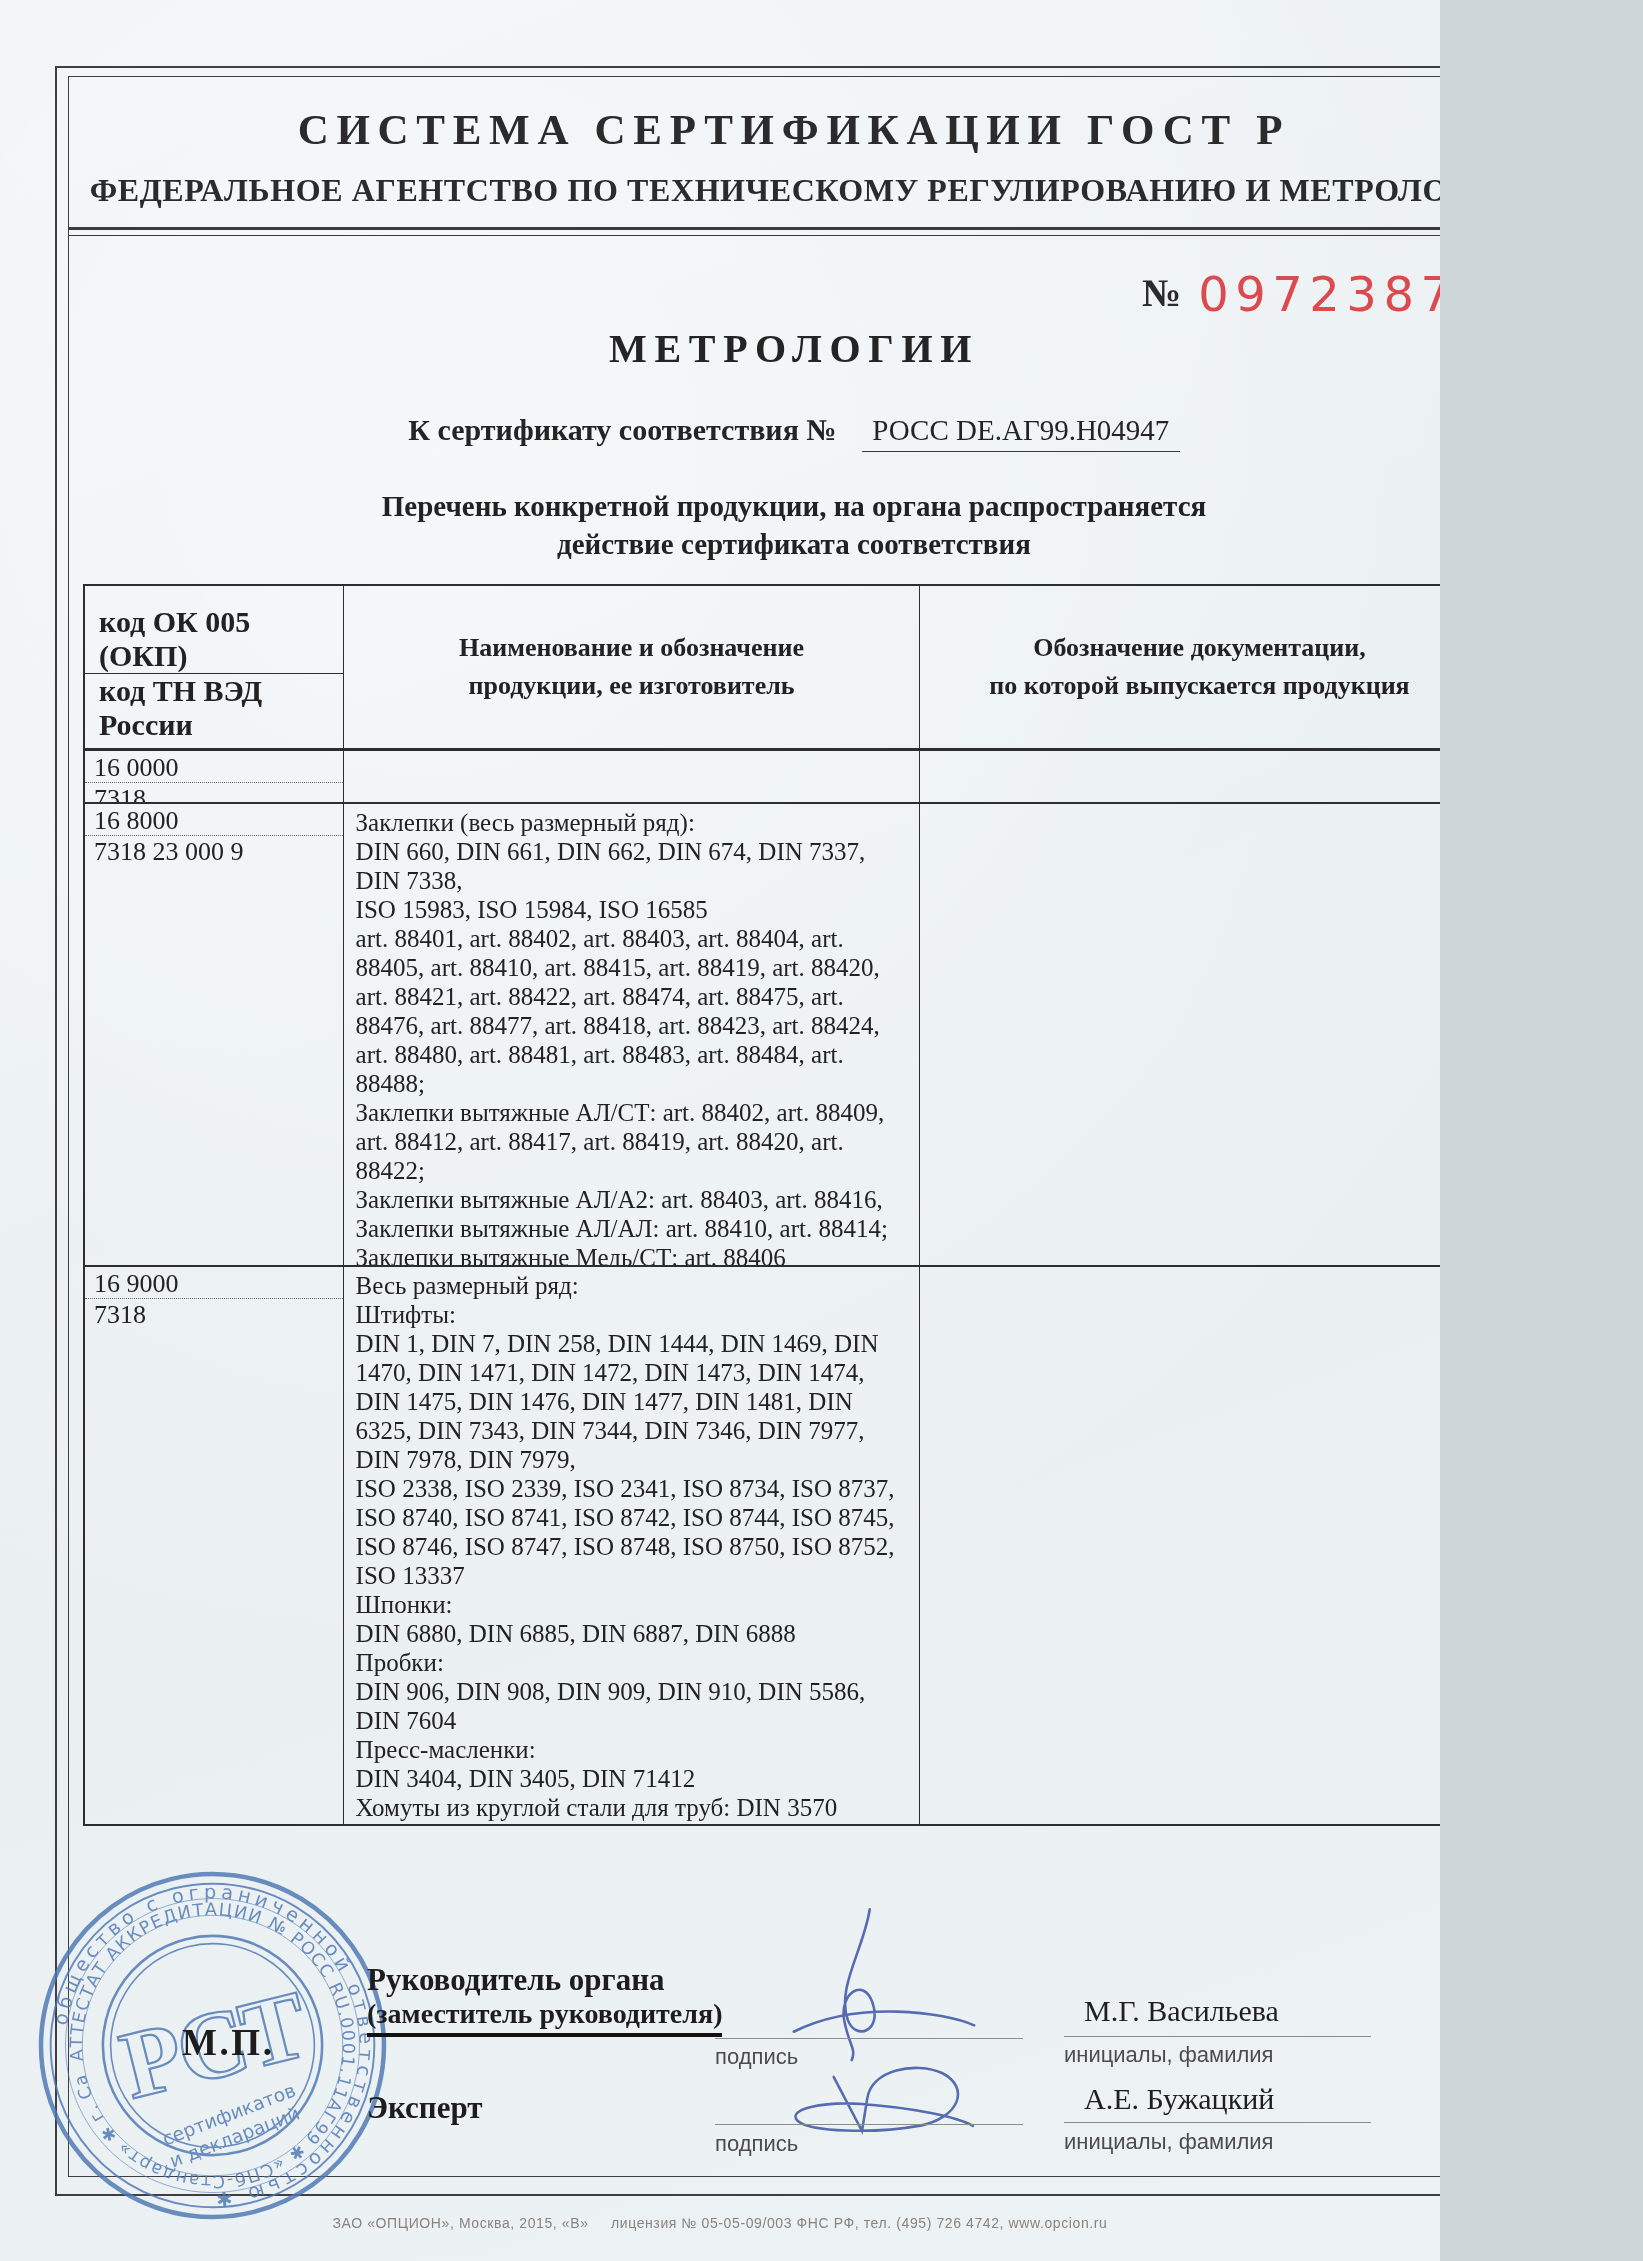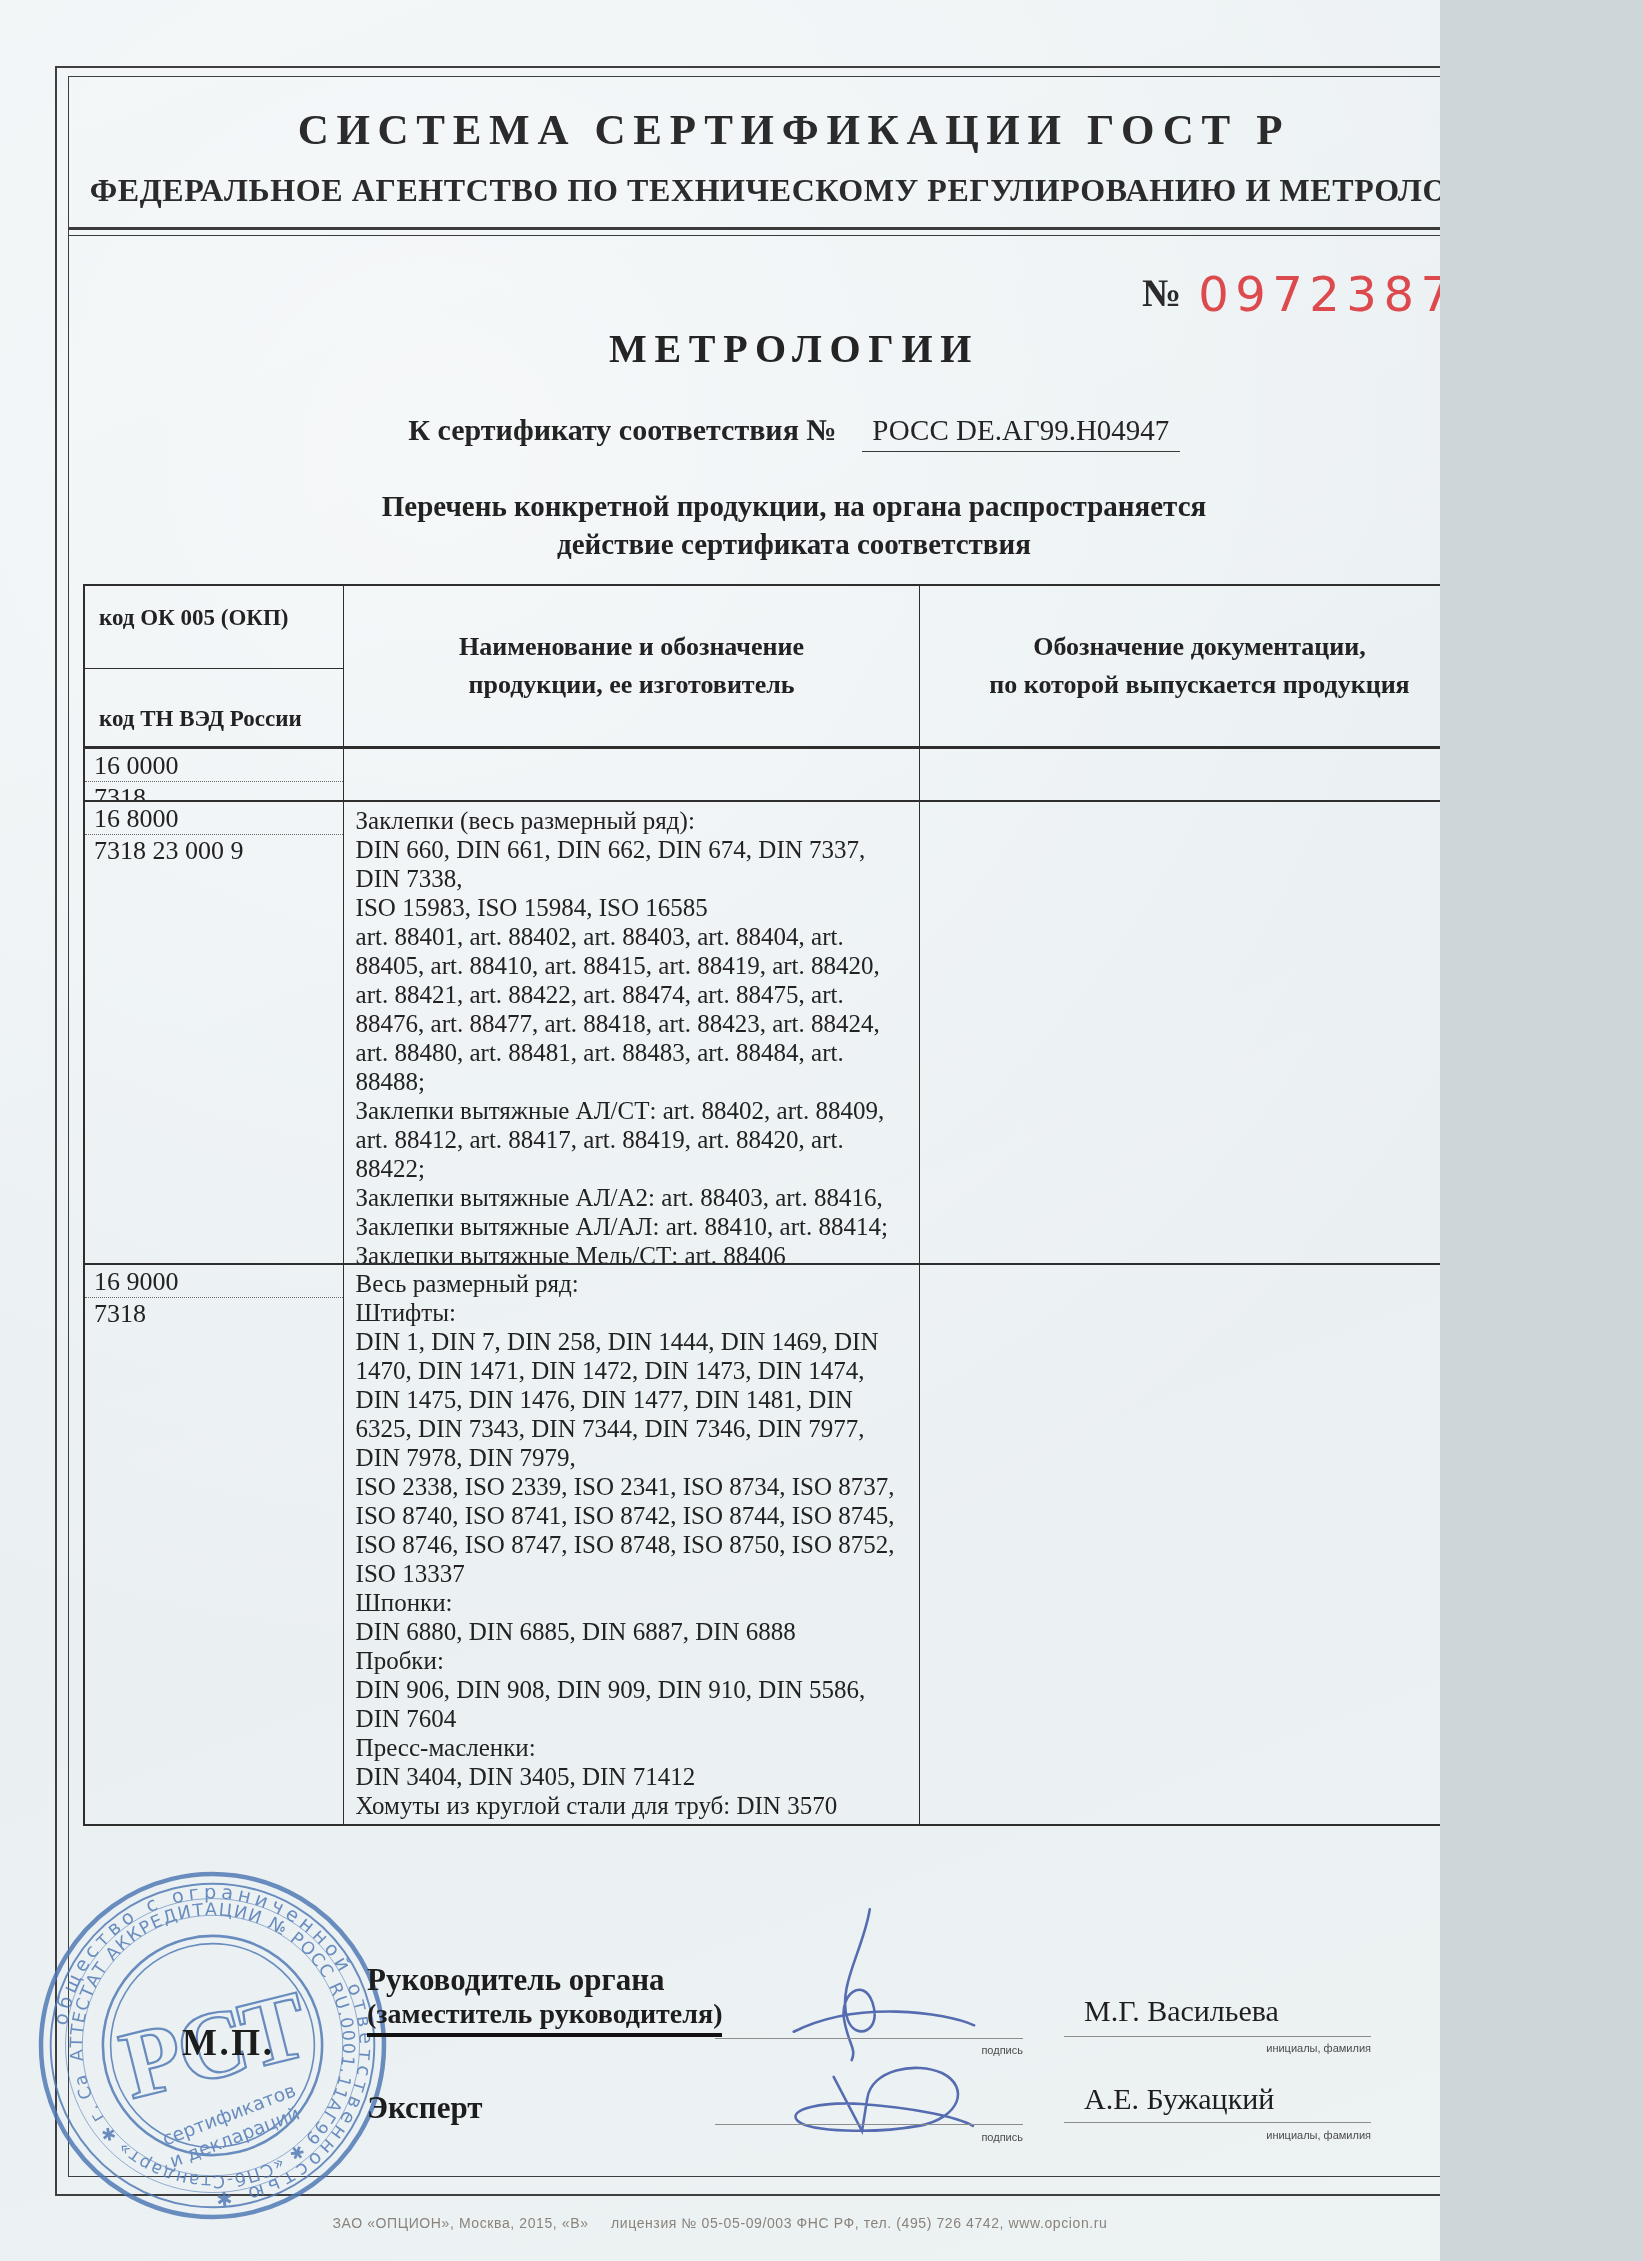--- a/index.html
+++ b/index.html
@@ -38,38 +38,38 @@
   .t-row{display:flex; flex-direction:row; box-sizing:border-box;}
   .t-row.header{height:165px; border-bottom:3.2px solid #2e2e2e;}
   .t-row.r1{height:53px; border-bottom:2.6px solid #2e2e2e;}
   .t-row.r2{height:463px; border-bottom:2.6px solid #2e2e2e;}
   .t-row.r3{flex:1;}
   .cell{box-sizing:border-box; overflow:hidden;}
   .c1{width:259px; border-right:1.9px solid #2e2e2e;}
   .c2{width:576px; border-right:1.9px solid #2e2e2e;}
   .c3{flex:1;}
   .h-c1{display:flex; flex-direction:column; justify-content:space-between; padding:19.4px 14px 14px 14px;
-    font-size:23px; font-weight:bold;}
+    font-size:30px; font-weight:bold;}
   .h-c1 .split{border-top:1.9px solid #2e2e2e; margin:0 -14px;}
   .h-c23{display:flex; align-items:center; justify-content:center; text-align:center;
     font-size:26px; font-weight:bold; white-space:pre-line; line-height:1.45;}
   .code-cell{padding:2.6px 11.6px 2.6px 9px; font-size:26px; line-height:27px;}
   .code-cell .dots{border-top:1.9px dotted #6a6a6a; margin:1.9px -11.6px 1.9px -9px;}
   .prod-cell{padding:3.9px 10.3px 3.9px 11.6px; font-size:25px; line-height:29px; white-space:pre-line;}
 
   .sig-role1{left:367px; top:1962px; font-size:31px; font-weight:bold; color:#1d1d1d;}
   .sig-role1b{left:367px; top:1998px; font-size:28px; font-weight:bold; color:#1d1d1d;
     border-bottom:4.5px solid #111; padding-bottom:3.2px;}
   .sig-role2{left:367px; top:2090px; font-size:31px; font-weight:bold; color:#1d1d1d;}
   .sig-line{border-top:1.9px solid #8d8d8d; height:0;}
   .line1{left:715px; top:2038px; width:308px;}
   .line2{left:715px; top:2124px; width:308px;}
   .nline1{left:1064px; top:2036px; width:307px;}
   .nline2{left:1064px; top:2122px; width:307px;}
-  .sig-small{font-family:"Liberation Sans", sans-serif; font-size:11px; color:#4c4c4c; text-align:right;}
+  .sig-small{font-family:"Liberation Sans", sans-serif; font-size:22px; color:#4c4c4c; text-align:left;}
   .pod1{left:715px; top:2044px; width:308px;}
   .pod2{left:715px; top:2131px; width:308px;}
   .fam1{left:1064px; top:2042px; width:307px;}
   .fam2{left:1064px; top:2129px; width:307px;}
   .name{font-size:30px; color:#1f1f1f;}
   .name1{left:1084px; top:1994px;}
   .name2{left:1084px; top:2082px;}
 
   .footer{left:0; right:0; top:2215px; text-align:center; font-family:"Liberation Sans", sans-serif;
     font-size:14px; color:#8a837c; letter-spacing:0.6px; white-space:pre;}

